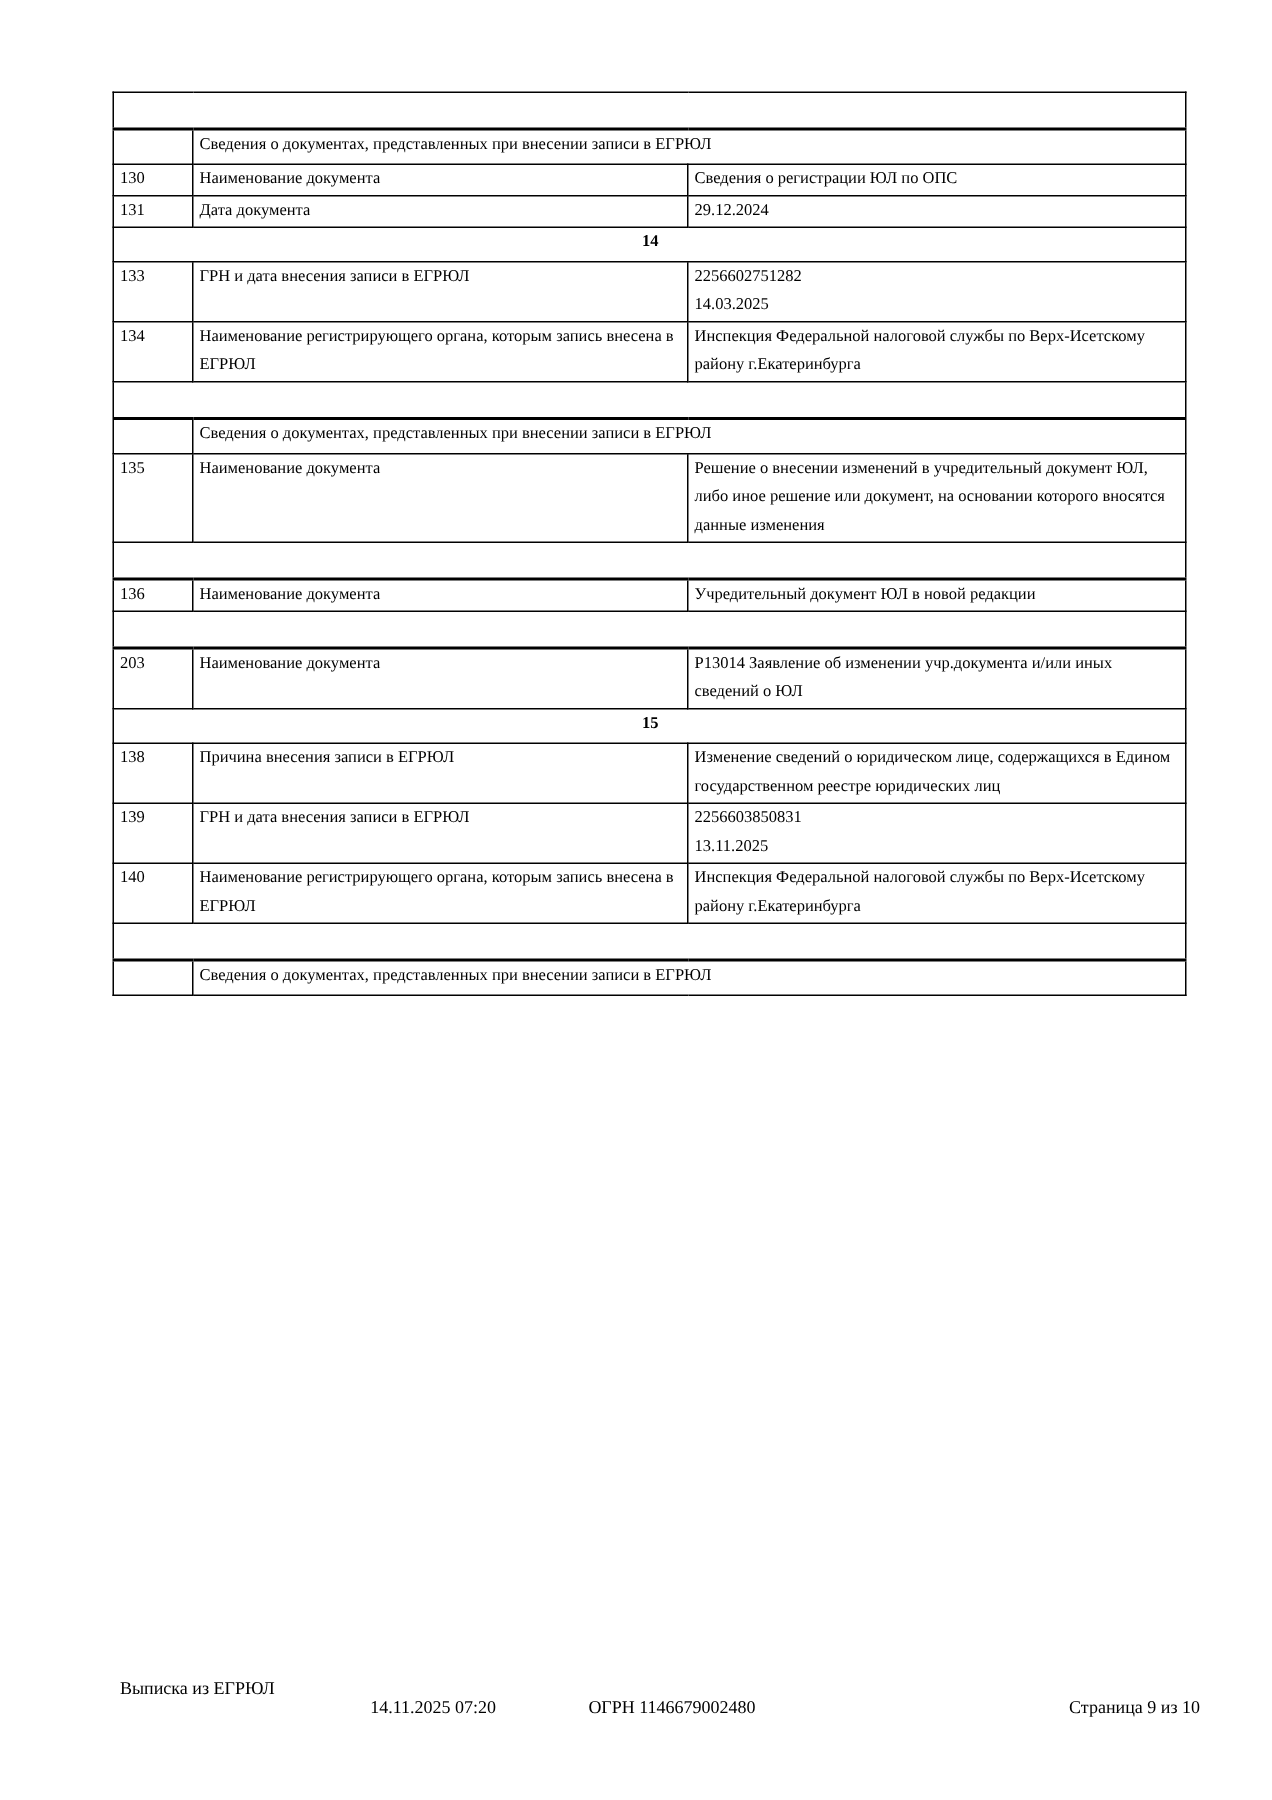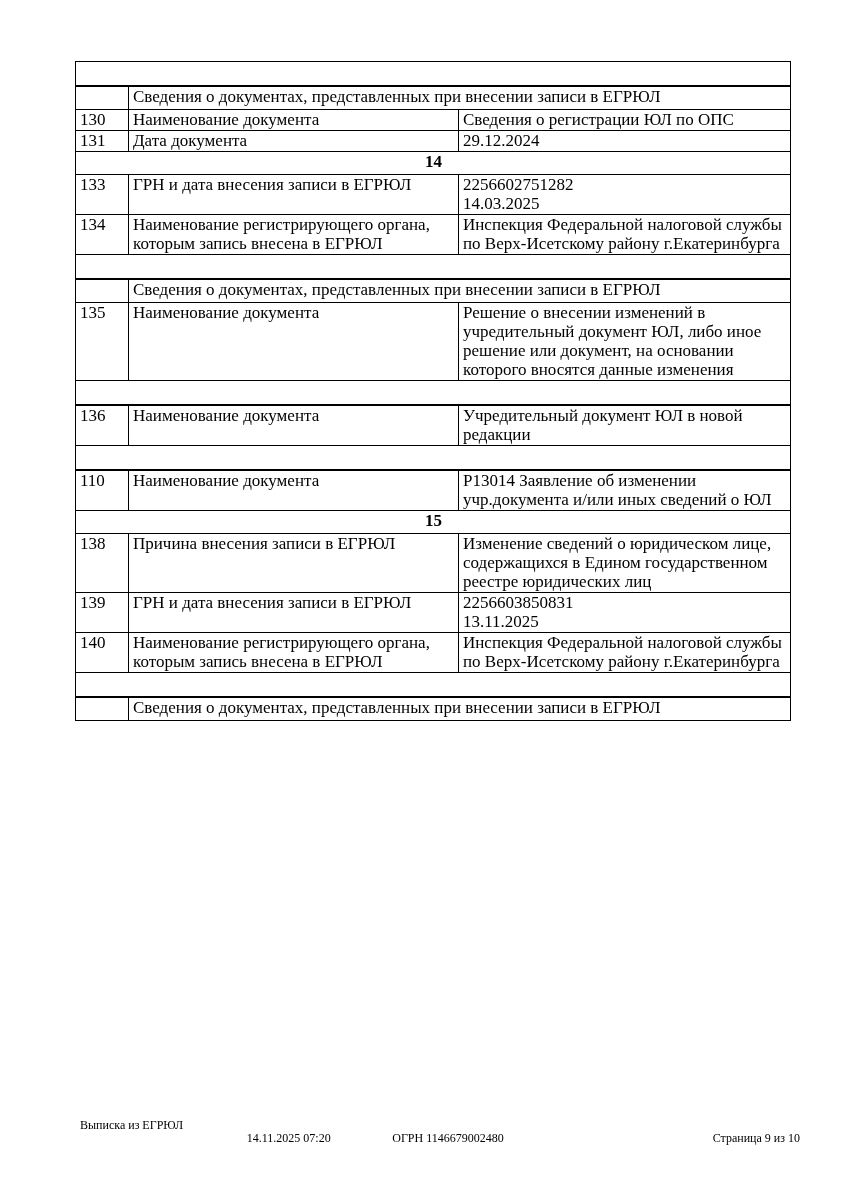--- a/index.html
+++ b/index.html
@@ -19,21 +19,21 @@
   table.egrul {
     position: absolute;
     left: 75px;
     top: 61px;
     width: 715px;
     border-collapse: collapse;
     table-layout: fixed;
   }
   table.egrul td {
     border: 1px solid #000;
-    font-size: 17px;
+    font-size: 11px;
     line-height: 19px;
     padding: 0 3px 1px 4px;
     vertical-align: top;
     overflow: hidden;
   }
   td.num-cell {
     text-align: left;
     padding: 0 2px 1px 2px;
   }
   td.header-cell {
@@ -128,21 +128,21 @@
         </tr>
         <tr class="r-data after-gap">
           <td class="num-cell">136</td>
           <td class="label-cell">Наименование документа</td>
           <td class="value-cell">Учредительный документ ЮЛ в новой редакции</td>
         </tr>
         <tr class="r-spacer">
           <td class="spacer-cell" colspan="3"></td>
         </tr>
         <tr class="r-data after-gap">
-          <td class="num-cell">110</td>
+          <td class="num-cell">203</td>
           <td class="label-cell">Наименование документа</td>
           <td class="value-cell">Р13014 Заявление об изменении учр.документа и/или иных сведений о ЮЛ</td>
         </tr>
         <tr class="r-section">
           <td class="section-cell" colspan="3">15</td>
         </tr>
         <tr class="r-data">
           <td class="num-cell">138</td>
           <td class="label-cell">Причина внесения записи в ЕГРЮЛ</td>
           <td class="value-cell">Изменение сведений о юридическом лице, содержащихся в Едином государственном реестре юридических лиц</td>

